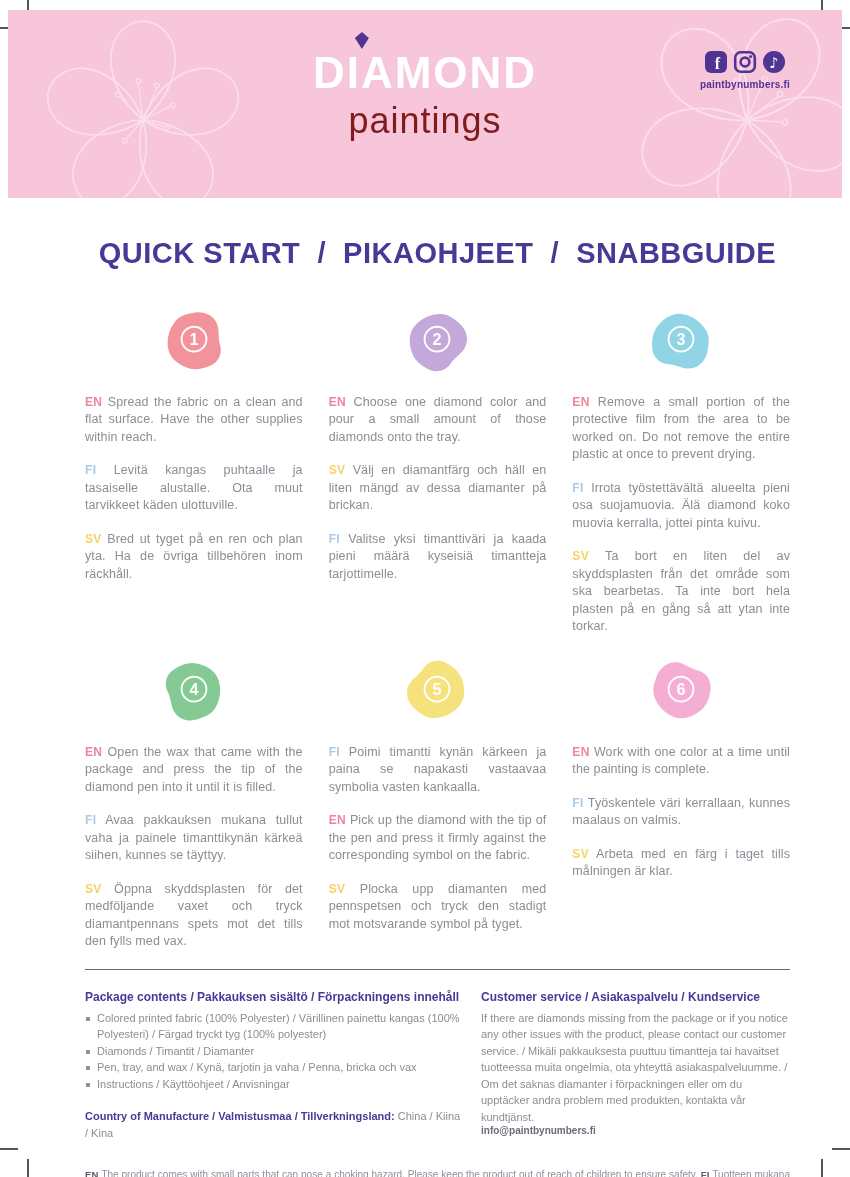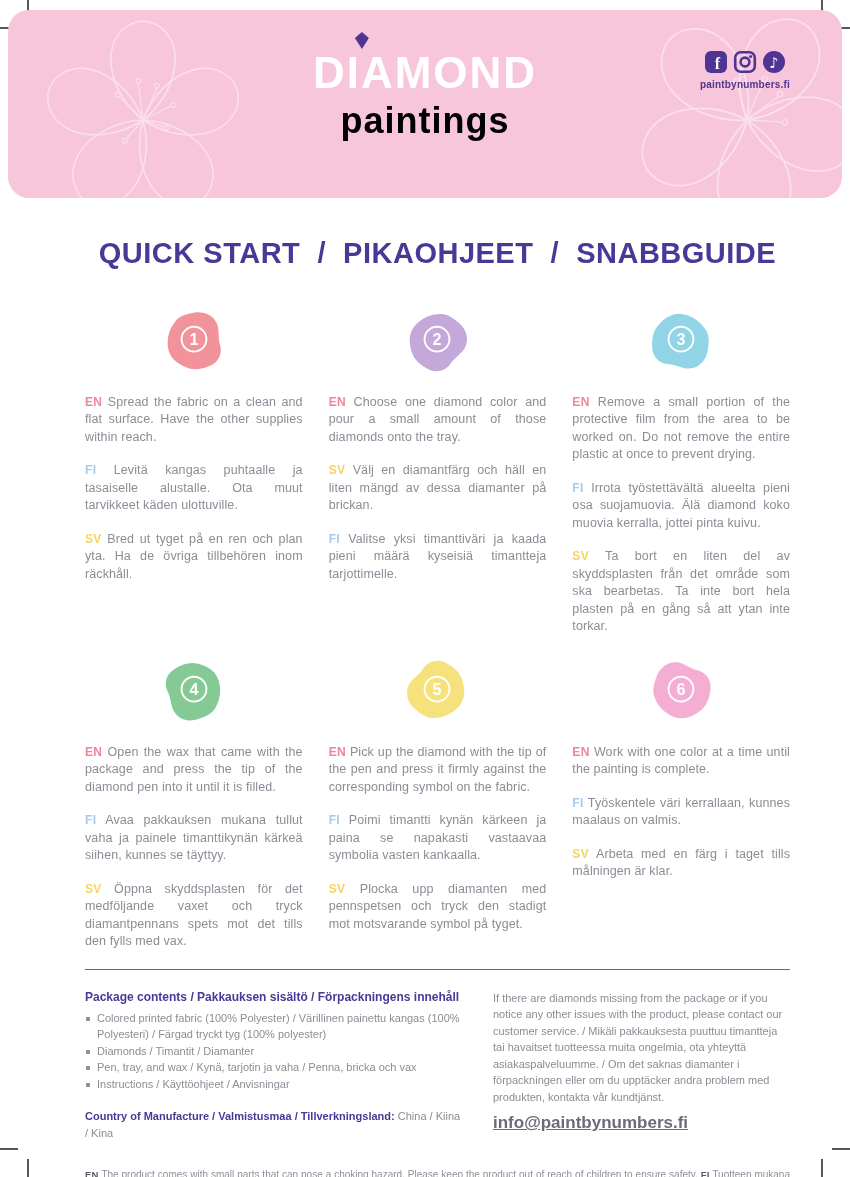--- a/index.html
+++ b/index.html
@@ -9,38 +9,38 @@
     -webkit-font-smoothing:antialiased;
   }
   
   .crop { position:absolute; background:#55555c; }
   .crop.v { width:2px; height:18px; }
   .crop.h { width:18px; height:2px; }
 
   
   .banner {
     position:absolute; left:8px; right:8px; top:10px; height:188px;
-    background:#f7c6db; overflow:hidden;border-radius:21px;
+    background:#f7c6db; overflow:hidden;
   }
   .flower { position:absolute; opacity:.45; }
   .flower.left  { left:-30px;  top:-5px;  width:330px; height:230px; }
   .flower.right { right:-55px; top:-20px; width:300px; height:260px; }
 
   .logo { position:absolute; left:0; right:0; top:38px; text-align:center; }
   .logo-top {
     display:inline-block; position:relative;
     font-size:44px; font-weight:700; letter-spacing:2px; color:#ffffff;
   }
   .diamond-dot {
     position:absolute; top:-16px; left:42px; width:14px; height:17px;
     background:#4f3494;
     clip-path:polygon(50% 0, 100% 36%, 50% 100%, 0 36%);
   }
   .logo-bottom {
-    margin-top:2px; font-size:36px; font-weight:700; letter-spacing:1px; color:#000000;
+    margin-top:2px; font-size:36px; font-weight:400; letter-spacing:1px; color:#7f1d1d;
   }
 
   .social { position:absolute; right:52px; top:40px; text-align:center; }
   .social-icons { display:flex; gap:5px; justify-content:center; }
   .social-icons svg { width:24px; height:24px; display:block; cursor:pointer; }
   .website { margin-top:5px; font-size:10px; font-weight:700; color:#4f3494; letter-spacing:.2px; }
 
   
   .main { position:relative; padding-top:198px; }
   .page-title {
@@ -63,37 +63,37 @@
   }
   .step p:last-child { margin-bottom:0; }
   .lab { font-weight:700; font-size:12px; letter-spacing:.3px; }
   .lab.en { color:#f0849a; }
   .lab.fi { color:#a9cbe9; }
   .lab.sv { color:#f5d365; }
 
   .divider { margin:18px 60px 0 85px; height:1px; background:#6a6575; }
 
   
-  .footer { margin:20px 60px 0 85px; display:flex; gap:28px; }
+  .footer { margin:20px 60px 0 85px; display:flex; gap:16px; }
   .footer-col.left  { width:380px; flex:none; }
   .footer-col.right { flex:1; }
   .footer h3 { margin:0 0 6px 0; font-size:12px; font-weight:700; color:#473a96; }
   .pkg-list { list-style:none; margin:0; padding:0; }
   .pkg-list li {
     position:relative; padding-left:12px; font-size:11px; line-height:1.5; color:#8c8c96;
   }
   .pkg-list li::before {
     content:""; position:absolute; left:1px; top:7px; width:4px; height:4px;
     background:#8c8c96; border-radius:1px;
   }
   .country { margin-top:16px; font-size:11px; line-height:1.5; }
   .country .c-label { font-weight:700; color:#473a96; }
   .country .c-value { color:#8c8c96; }
   .cs-body { margin:0; font-size:11px; line-height:1.5; color:#8c8c96; }
-  .cs-email { margin-top:8px; font-size:17px; font-weight:700; color:#6f6878; cursor:pointer;text-decoration:underline; }
+  .cs-email { font-size:10px; font-weight:700; color:#6f6878; cursor:pointer; }
 
   .disclaimer {
     margin:16px 60px 0 85px; font-size:10px; line-height:1.45; color:#8f8f99; text-align:justify;
   }
   .disclaimer .dlab { font-weight:700; font-size:9.5px; color:#5c5668; letter-spacing:.2px; }
 </style>
 </head>
 <body>
 
 <div class="crop v" style="left:27px; top:0;"></div>
@@ -242,22 +242,22 @@
     </div>
 
     <div class="step">
       <div class="step-icon">
         <svg viewBox="0 0 100 100">
           <path transform="rotate(230 50 50)" d="M52 4 C66 2 80 8 86 20 C92 31 88 44 92 56 C96 70 90 84 76 90 C62 96 48 98 36 92 C22 86 10 76 8 60 C6 46 10 30 20 18 C28 8 40 6 52 4 Z" fill="#f6e27d"></path>
           <circle cx="50" cy="47" r="20" fill="none" stroke="#ffffff" stroke-width="3"></circle>
           <text class="num" x="50" y="56" text-anchor="middle">5</text>
         </svg>
       </div>
+      <p><span class="lab fi">FI</span> <span>Poimi timantti kynän kärkeen ja paina se napakasti vastaavaa symbolia vasten kankaalla.</span></p>
       <p><span class="lab en">EN</span> <span>Pick up the diamond with the tip of the pen and press it firmly against the corresponding symbol on the fabric.</span></p>
-      <p><span class="lab fi">FI</span> <span>Poimi timantti kynän kärkeen ja paina se napakasti vastaavaa symbolia vasten kankaalla.</span></p>
       <p><span class="lab sv">SV</span> <span>Plocka upp diamanten med pennspetsen och tryck den stadigt mot motsvarande symbol på tyget.</span></p>
     </div>
 
     <div class="step">
       <div class="step-icon">
         <svg viewBox="0 0 100 100">
           <path transform="rotate(300 50 50)" d="M52 4 C66 2 80 8 86 20 C92 31 88 44 92 56 C96 70 90 84 76 90 C62 96 48 98 36 92 C22 86 10 76 8 60 C6 46 10 30 20 18 C28 8 40 6 52 4 Z" fill="#f4aed3"></path>
           <circle cx="50" cy="47" r="20" fill="none" stroke="#ffffff" stroke-width="3"></circle>
           <text class="num" x="50" y="56" text-anchor="middle">6</text>
         </svg>
@@ -279,20 +279,21 @@
         <li>Diamonds / Timantit / Diamanter</li>
         <li>Pen, tray, and wax / Kynä, tarjotin ja vaha / Penna, bricka och vax</li>
         <li>Instructions / Käyttöohjeet / Anvisningar</li>
       </ul>
       <p class="country">
         <span class="c-label">Country of Manufacture / Valmistusmaa / Tillverkningsland:</span>
         <span class="c-value">China / Kiina / Kina</span>
       </p>
     </div>
     <div class="footer-col right">
+      <h3>Customer service / Asiakaspalvelu / Kundservice</h3>
       <p class="cs-body">If there are diamonds missing from the package or if you notice any other issues with the product, please contact our customer service. / Mikäli pakkauksesta puuttuu timantteja tai havaitset tuotteessa muita ongelmia, ota yhteyttä asiakaspalveluumme. / Om det saknas diamanter i förpackningen eller om du upptäcker andra problem med produkten, kontakta vår kundtjänst.</p>
       <div class="cs-email">info@paintbynumbers.fi</div>
     </div>
   </section>
 
   <p class="disclaimer">
     <span class="dlab">EN</span> <span>The product comes with small parts that can pose a choking hazard. Please keep the product out of reach of children to ensure safety.</span>
     <span class="dlab">FI</span> <span>Tuotteen mukana tulee pieniä osia, jotka voivat aiheuttaa tukehtumisvaaran. Pidäthän tuotteen poissa lasten ulottuvilta turvallisuuden varmistamiseksi.</span>
     <span class="dlab">SV</span> <span>Produkten innehåller små delar som kan utgöra en kvävningsrisk. Var vänlig och håll produkten utom räckhåll för barn för att säkerställa säkerheten.</span>
   </p>

